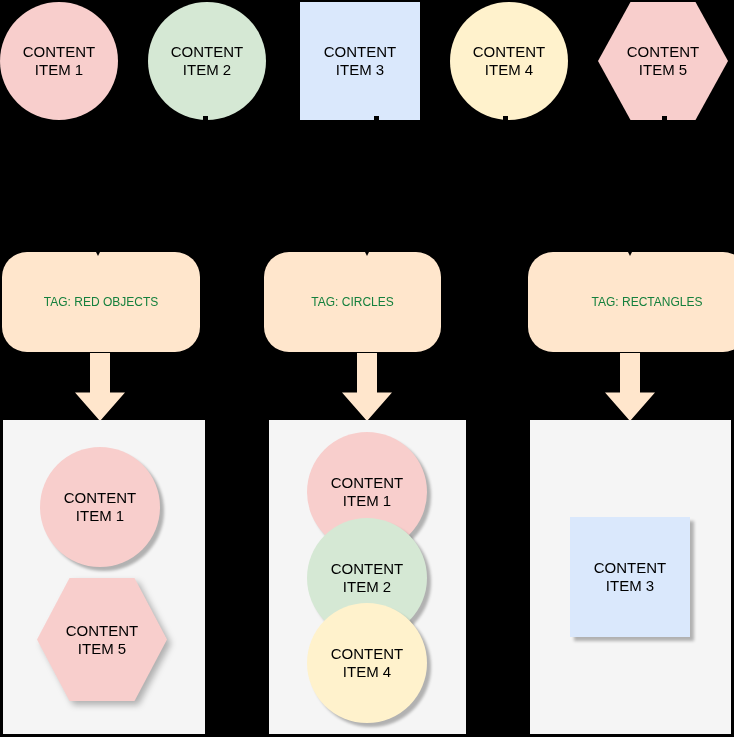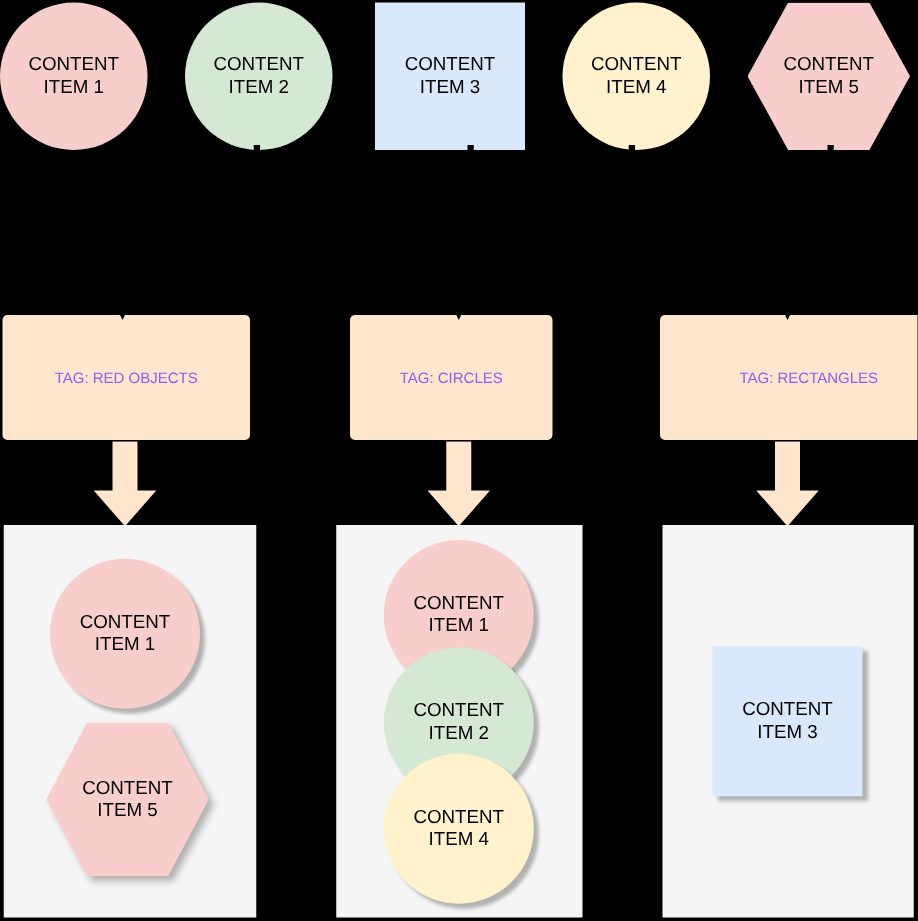--- a/index.html
+++ b/index.html
@@ -47,26 +47,26 @@
   .tick { position: absolute; width: 5px; height: 4px; background: #000000; top: 116px; }
   .tick-1 { left: 98px; }
   .tick-2 { left: 203px; }
   .tick-3 { left: 374px; }
   .tick-4 { left: 503px; }
   .tick-5 { left: 662px; }
 
   
   .tag {
     position: absolute; top: 252px; height: 100px;
-    background: #FFE6CC; border-radius: 4px;
+    background: #FFE6CC; border-radius: 25px;
     display: flex; align-items: center; justify-content: center;
-    color: #8b5cf6; font-size: 12px; text-align: center;
+    color: #15803d; font-size: 12px; text-align: center;
   }
   .tag-1 { left: 2px;   width: 198px; }
-  .tag-2 { left: 280px; width: 162px; }
+  .tag-2 { left: 264px; width: 177px; }
   .tag-3 { left: 528px; width: 202px; padding-left: 18px; }
 
   
   .tag-tip {
     position: absolute; top: 246px; width: 10px; height: 10px; background: #000000;
     clip-path: polygon(0% 0%, 100% 0%, 50% 100%);
   }
   .tip-1 { left: 93px; }
   .tip-2 { left: 362px; }
   .tip-3 { left: 625px; }

